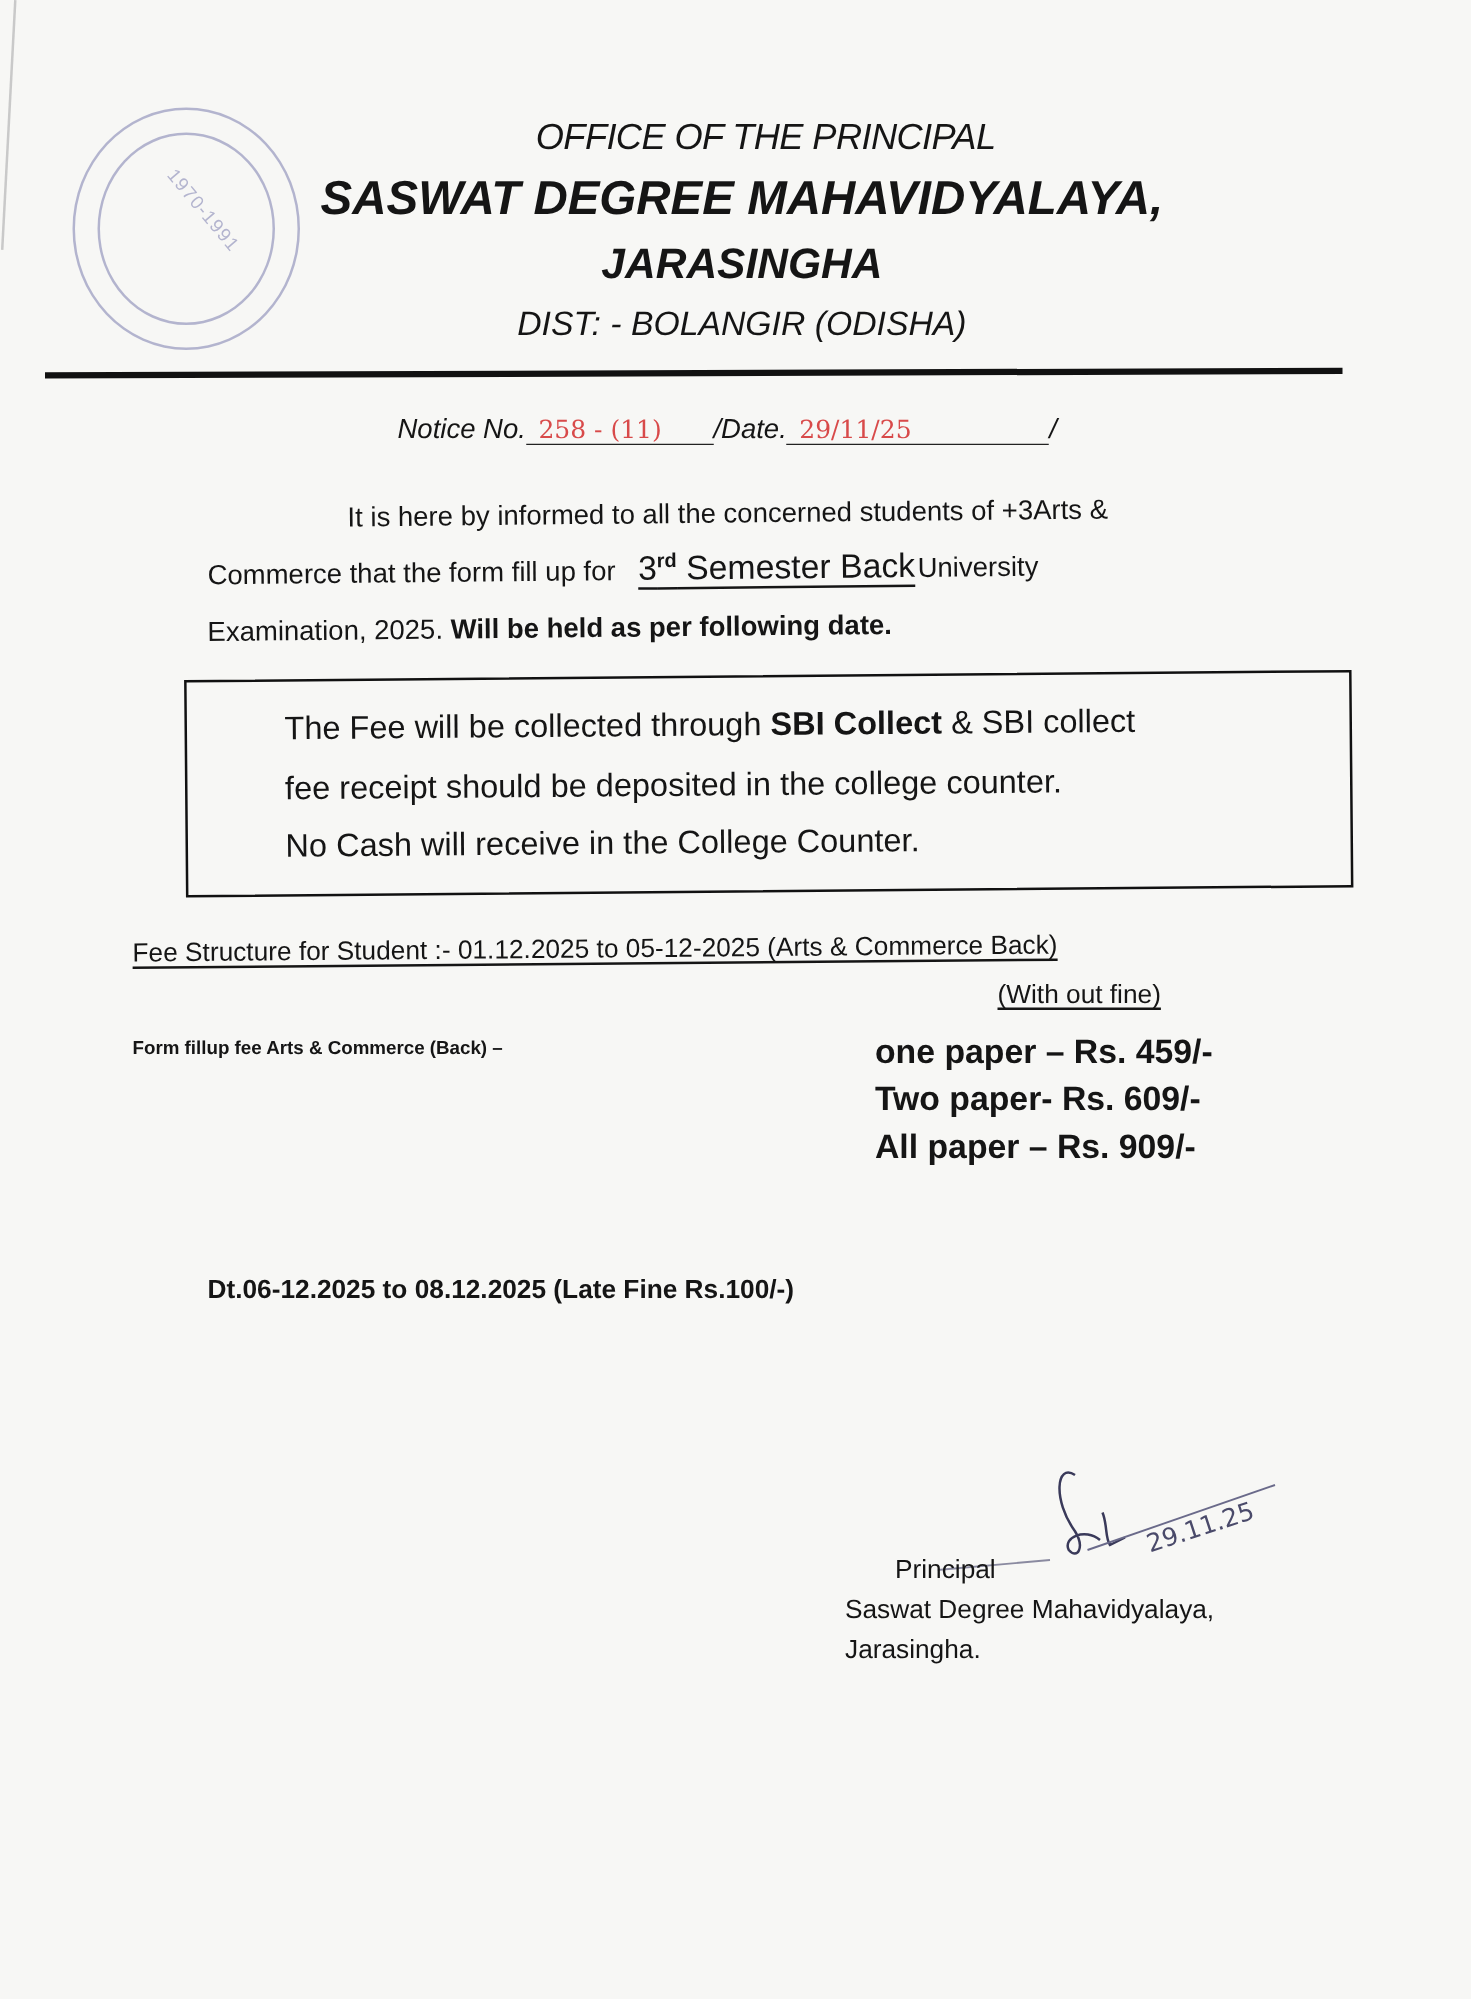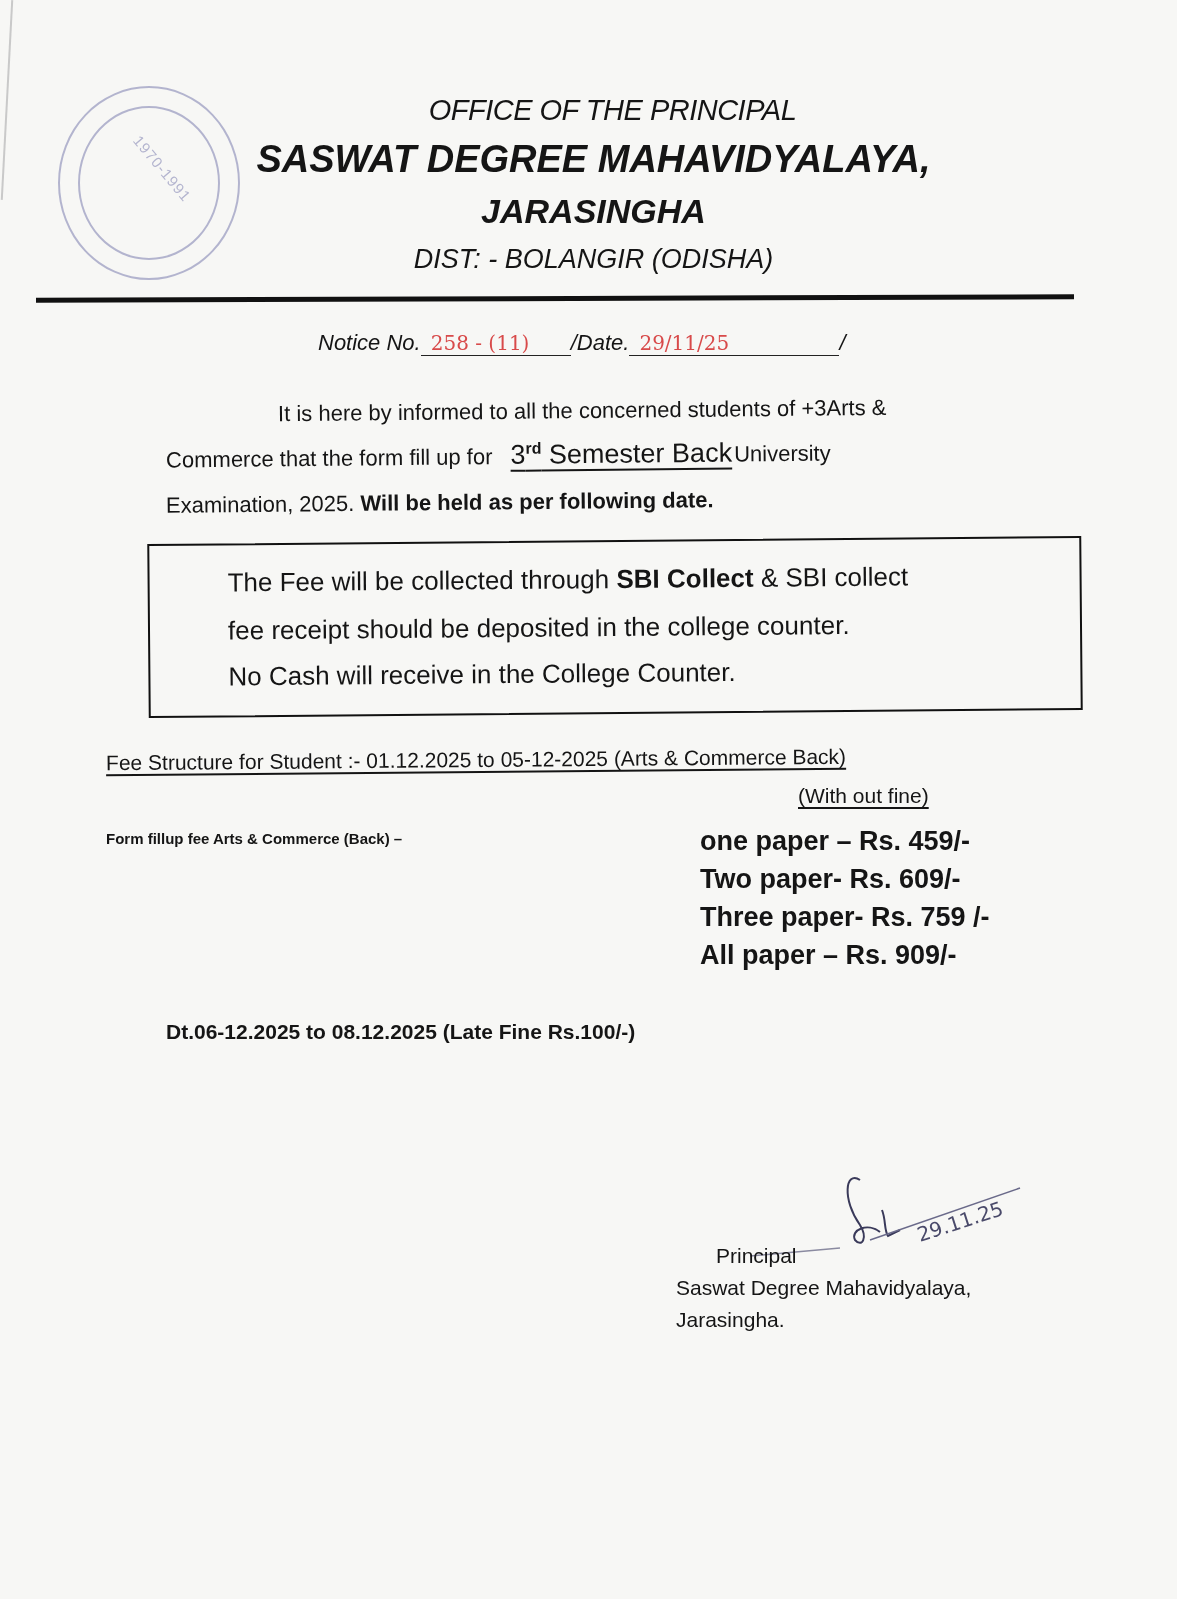--- a/index.html
+++ b/index.html
@@ -100,21 +100,20 @@
     <div class="box-line bl2">fee receipt should be deposited in the college counter.</div>
     <div class="box-line bl3">No Cash will receive in the College Counter.</div>
   </div>
 
   <div class="fee-title">Fee Structure for Student :- 01.12.2025  to 05-12-2025 (Arts &amp; Commerce Back)</div>
   <div class="fee-sub">(With out fine)</div>
   <div class="fee-label">Form fillup fee Arts &amp; Commerce (Back) –</div>
   <div class="fee-list">
     <div class="fee-item">one paper – Rs. 459/-</div>
     <div class="fee-item">Two paper- Rs. 609/-</div>
-    <div class="fee-item">Three paper- Rs. 759 /-</div>
     <div class="fee-item">All paper – Rs. 909/-</div>
   </div>
 
   <div class="late late1">Dt.06-12.2025 to 08.12.2025  (Late Fine Rs.100/-)</div>
 
   <svg class="sign-art" viewBox="0 0 280 100">
     <path d="M110 10 C95 0 92 30 110 55 C118 68 112 78 105 70 C100 60 118 52 130 62 M132 40 C136 50 134 60 138 66 L150 60" fill="none" stroke="#3a3a5a" stroke-width="2"></path>
     <path d="M0 86 L90 78" stroke="#8a8aa0" stroke-width="1.5" fill="none"></path>
     <path d="M120 70 L270 18" stroke="#6a6a8a" stroke-width="1.5" fill="none"></path>
     <text x="170" y="72" font-size="20" fill="#4a4a6a" transform="rotate(-18 170 72)" font-family="DejaVu Sans, sans-serif">29.11.25</text>

